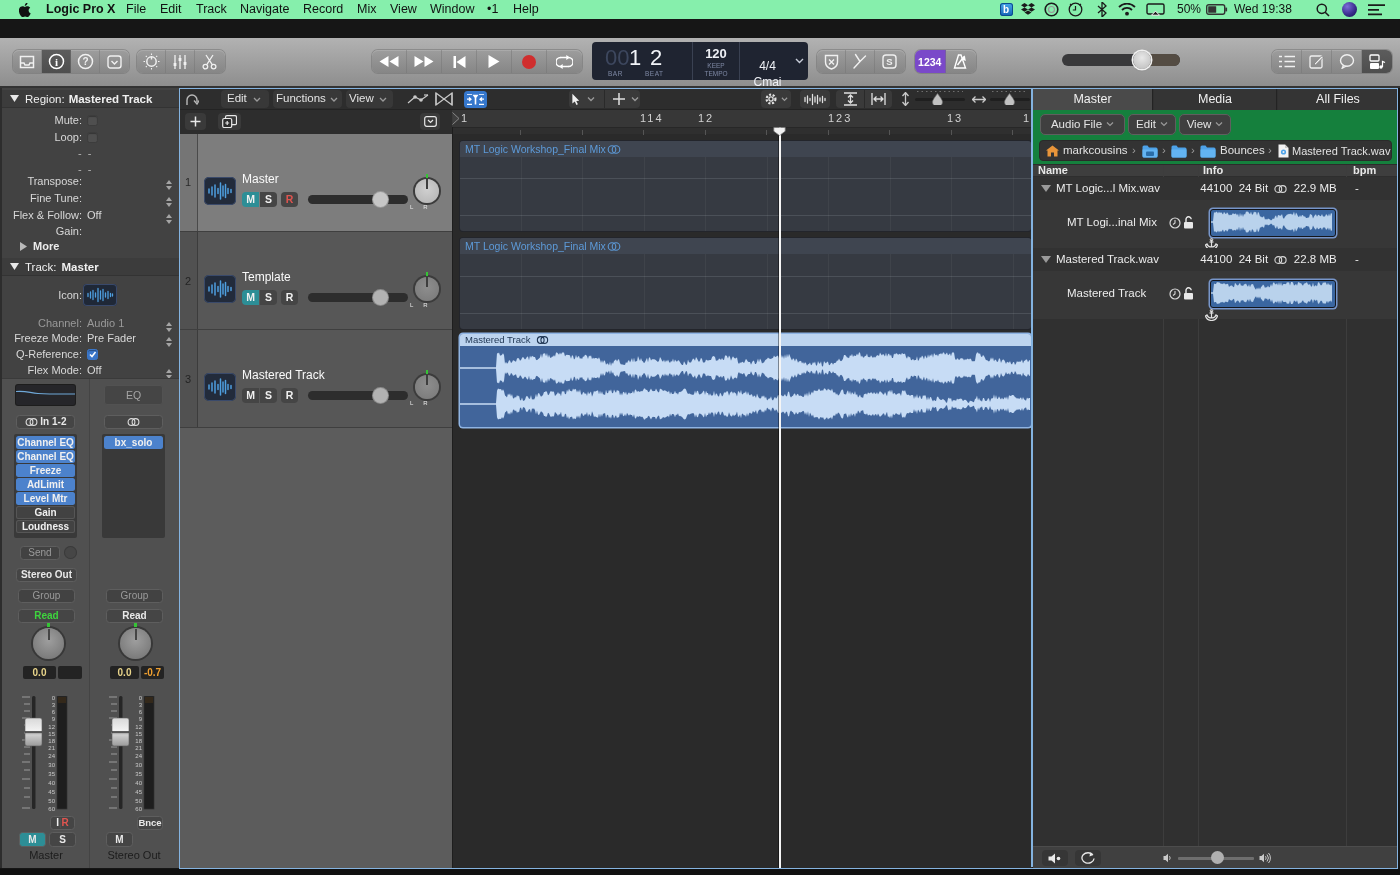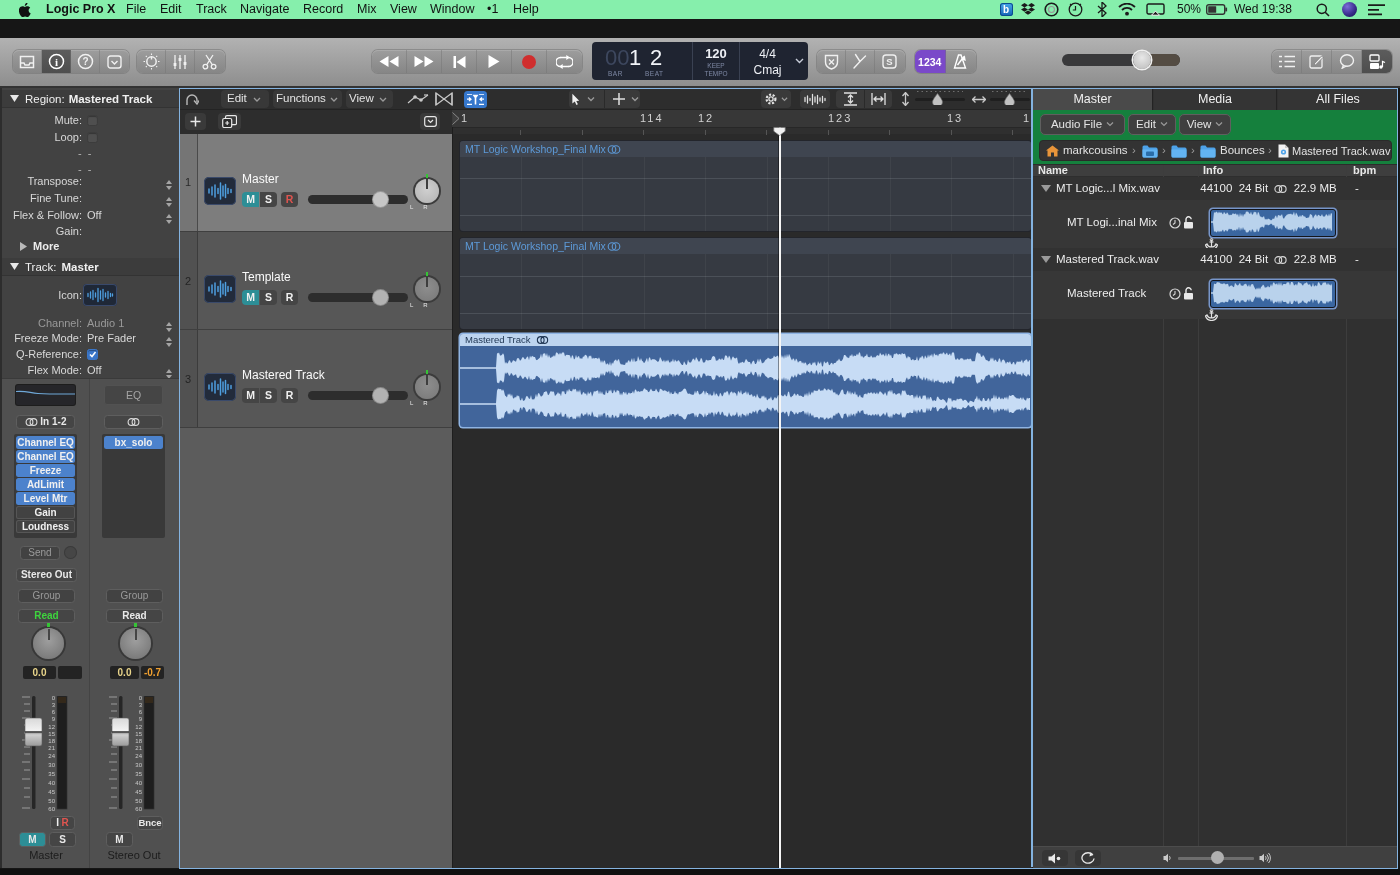--- a/index.html
+++ b/index.html
@@ -239,21 +239,21 @@
         <span class="abs" style="left:53px;top:28px;font-size:6.5px;color:#7e88a4;letter-spacing:0.5px">BEAT</span>
       </div>
       <div class="div"></div>
       <div class="col" style="width:46px;text-align:center">
         <div style="font-size:13px;margin-top:4px;font-weight:bold;color:#eef0f5">120</div>
         <div style="font-size:6.5px;color:#7e88a4;margin-top:1px">KEEP</div>
         <div style="font-size:6.5px;color:#7e88a4;margin-top:1px">TEMPO</div>
       </div>
       <div class="div"></div>
       <div class="col" style="width:55px;text-align:center">
-        <div style="font-size:12px;margin-top:5px;color:#eef0f5">4/4</div>
+        <div style="font-size:12px;margin-top:17px;color:#eef0f5">4/4</div>
         <div style="font-size:12px;margin-top:2px;color:#eef0f5">Cmaj</div>
       </div>
       <div class="col" style="width:13px">
           <svg class="abs" style="left:0;top:16px" width="9" height="6" viewBox="0 0 9 6">
             <path d="M1 1 L4.5 4.5 L8 1" fill="none" stroke="#c7ccd8" stroke-width="1.4"></path>
           </svg>
         </div>
     </div>
     <div class="tbgroup" style="left:817px;width:88px">
       <div class="tbbtn" style="width:29px">

